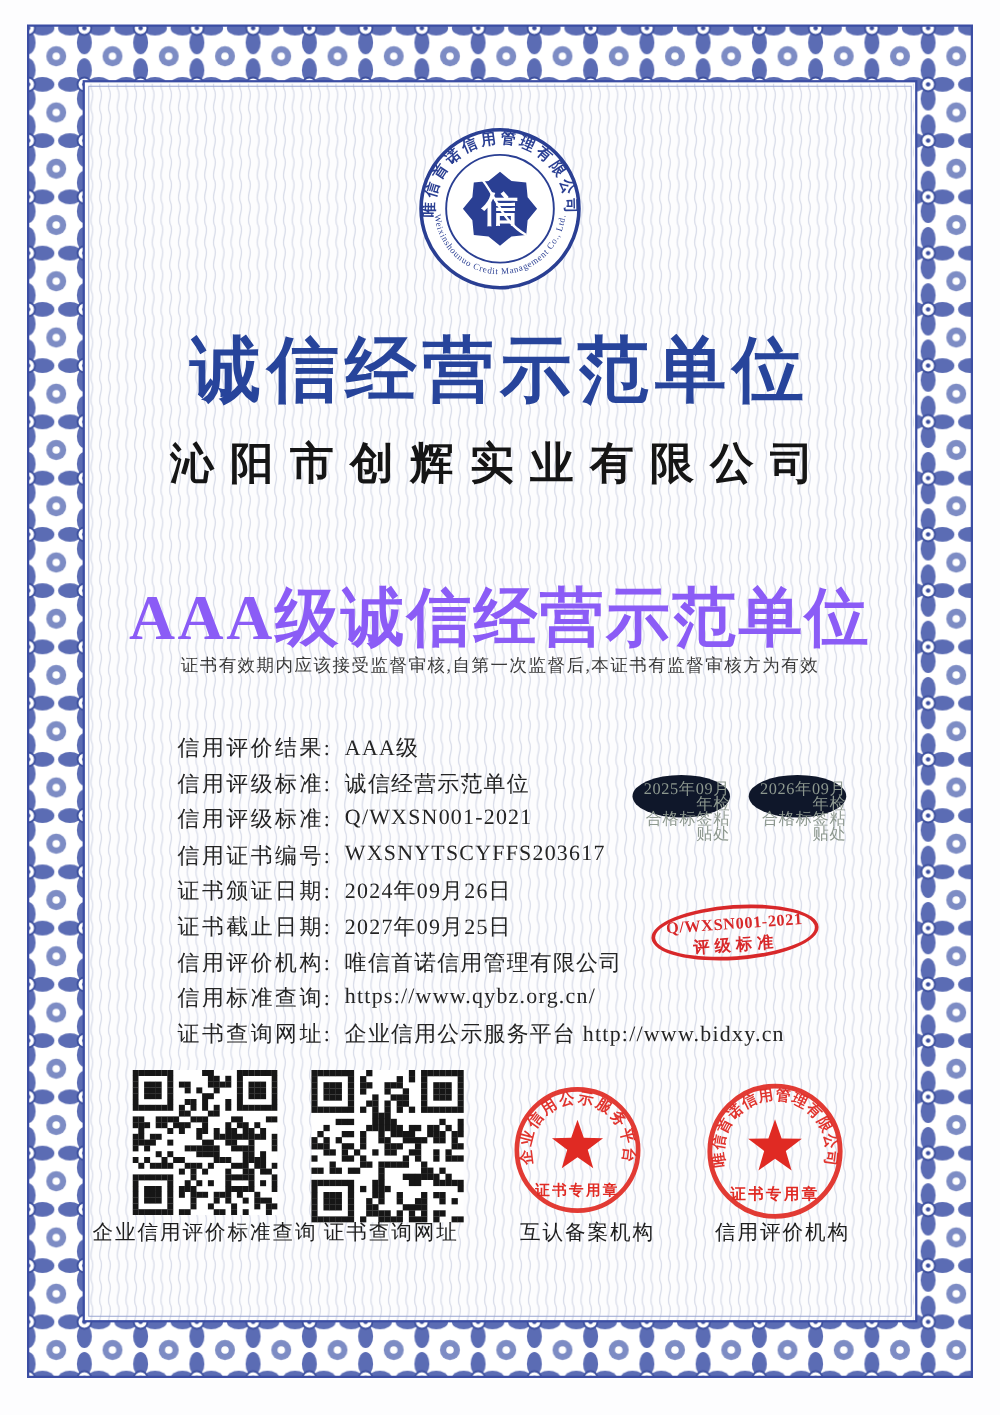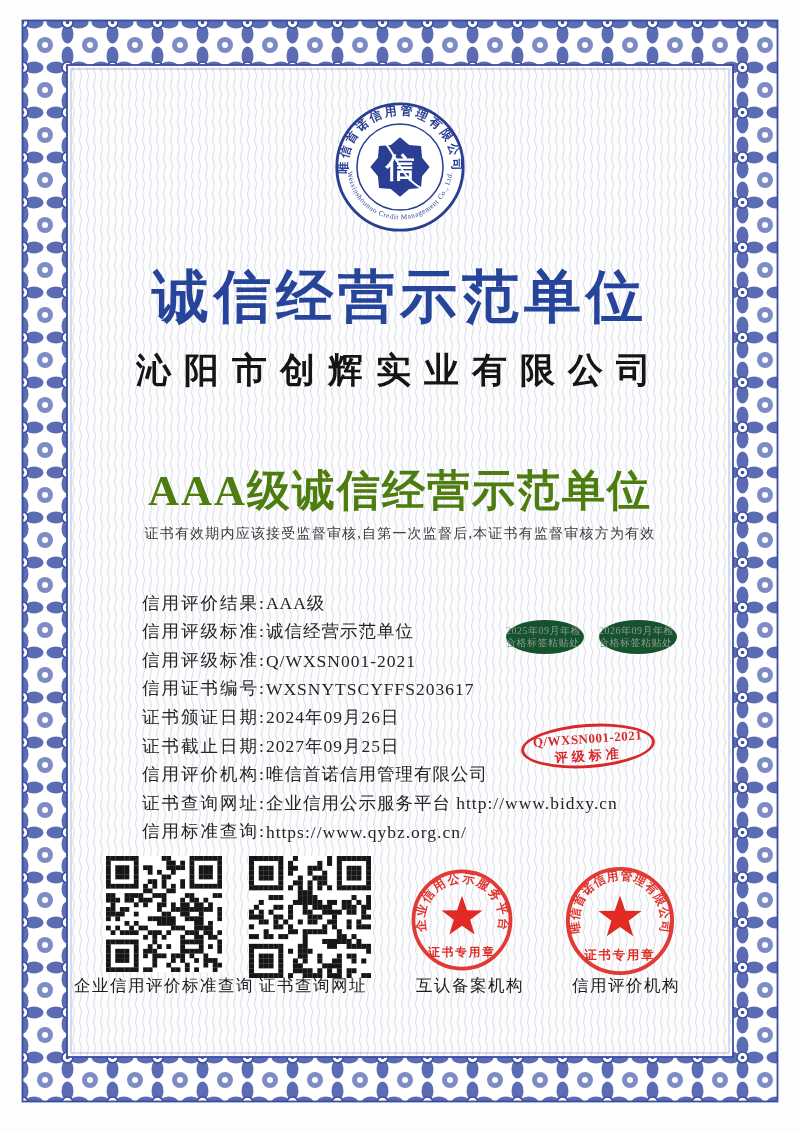--- a/index.html
+++ b/index.html
@@ -4,27 +4,27 @@
 <style>
   html,body{margin:0;padding:0;}
   body{width:800px;height:1132px;position:relative;background:#fdfdfe;overflow:hidden;
        font-family:"Liberation Serif","DejaVu Serif",serif;}
   .abs{position:absolute;}
   .center-text{left:0;width:100%;text-align:center;margin:0;}
   .page-title{top:266px;font-size:57px;font-weight:bold;color:#27449b;letter-spacing:5px;line-height:1.1;}
   .company-name{top:352px;font-size:35px;font-weight:bold;color:#151515;letter-spacing:13px;line-height:1.1;}
   .note{font-size:14px;color:#3a3a3a;letter-spacing:1.2px;line-height:1.2;}
   .intro-note{top:418px;}
-  .award-title{top:467px;font-size:43px;font-weight:bold;color:#4d7c0f;letter-spacing:2px;line-height:1.1;}
+  .award-title{top:467px;font-size:51px;font-weight:bold;color:#8b5cf6;letter-spacing:2px;line-height:1.1;}
   .validity-note{top:526px;}
   .fields{left:142px;top:586px;font-size:17.5px;color:#242424;}
-  .field{height:28.6px;display:flex;align-items:flex-end;letter-spacing:1px;white-space:nowrap;}
+  .field{height:28.6px;display:flex;align-items:flex-start;letter-spacing:1px;white-space:nowrap;gap:10px;}
   .flabel{letter-spacing:2px;}
-  .sticker{width:78px;height:34px;border-radius:50%;background:#14532d;color:#8d988f;
-           font-size:10px;line-height:12px;text-align:left;padding-top:5px;box-sizing:border-box;letter-spacing:.5px;}
+  .sticker{width:78px;height:34px;border-radius:50%;background:#0f172a;color:#8d988f;
+           font-size:13px;line-height:12px;text-align:right;padding-top:5px;box-sizing:border-box;letter-spacing:.5px;}
   .sticker-1{left:506px;top:620px;}
   .sticker-2{left:599px;top:620px;}
   .rating-stamp{left:521px;top:724px;width:134px;height:44px;border:3px solid #d8282a;border-radius:50%;
                 color:#d8282a;text-align:center;transform:rotate(-4deg);font-weight:bold;box-sizing:border-box;}
   .rating-line1{margin-top:4px;font-size:13px;letter-spacing:.5px;}
   .rating-line2{font-size:13px;letter-spacing:4px;}
   .qr-label{top:975px;font-size:16.5px;color:#1d1d1d;letter-spacing:1.5px;transform:translateX(-50%);white-space:nowrap;}
   svg{display:block;}
 </style>
 </head>
@@ -111,26 +111,26 @@
       </div>
     <div class="field">
         <span class="flabel">证书截止日期:</span>
         <span>2027年09月25日</span>
       </div>
     <div class="field">
         <span class="flabel">信用评价机构:</span>
         <span>唯信首诺信用管理有限公司</span>
       </div>
     <div class="field">
+        <span class="flabel">信用标准查询:</span>
+        <span>https://www.qybz.org.cn/</span>
+      </div>
+    <div class="field">
         <span class="flabel">证书查询网址:</span>
         <span>企业信用公示服务平台 http://www.bidxy.cn</span>
-      </div>
-    <div class="field">
-        <span class="flabel">信用标准查询:</span>
-        <span>https://www.qybz.org.cn/</span>
       </div>
   </div>
 
   <div class="abs sticker sticker-1">
     <div>2025年09月年检</div>
     <div>合格标签粘贴处</div>
   </div>
   <div class="abs sticker sticker-2">
     <div>2026年09月年检</div>
     <div>合格标签粘贴处</div>

